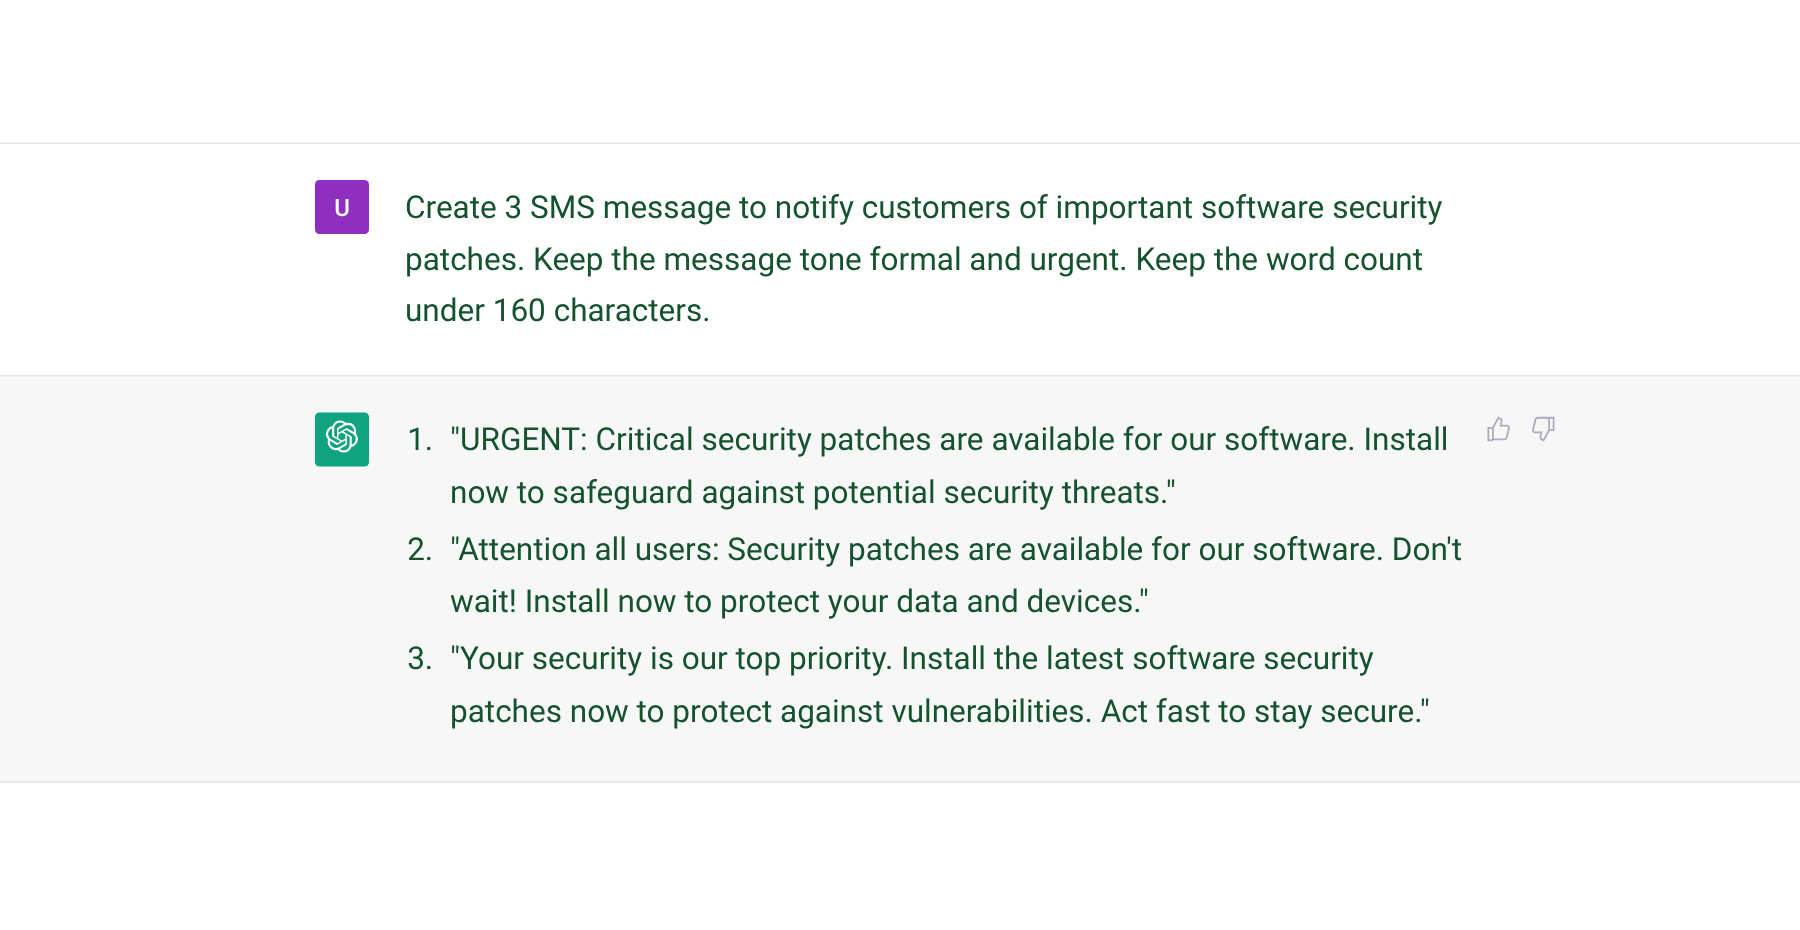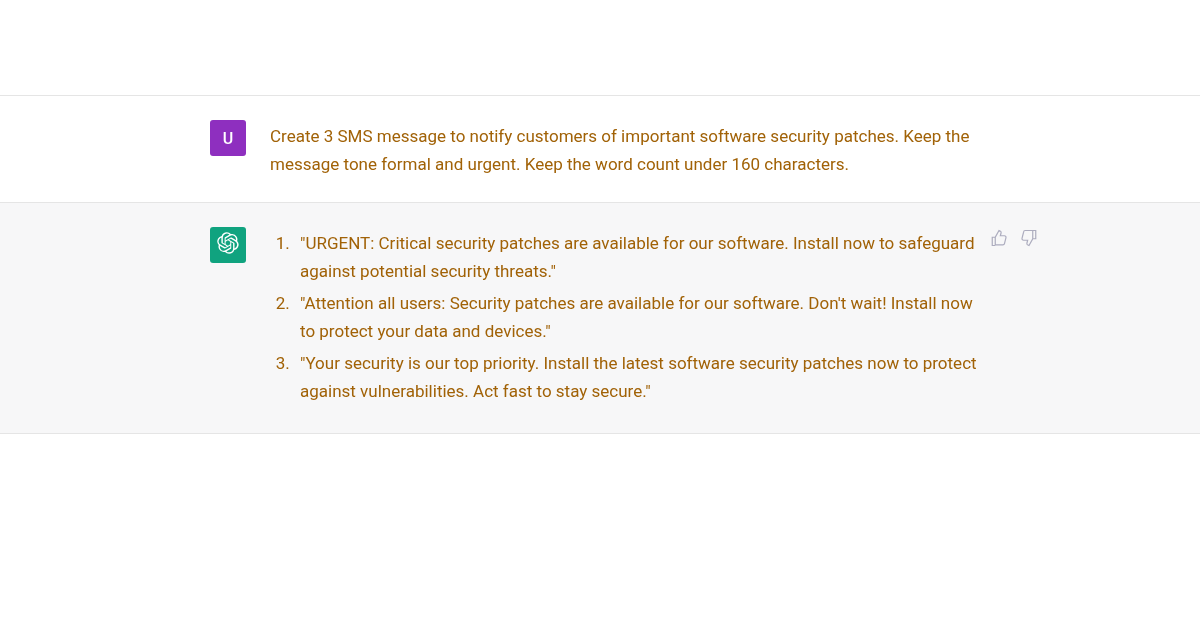--- a/index.html
+++ b/index.html
@@ -37,23 +37,23 @@
       justify-content: center;
       font-size: 16px;
       font-weight: 500;
       color: #fff;
     }
     .avatar.user-av { background: #8e2fbf; }
     .avatar.bot-av { background: #10a37f; }
     .avatar.bot-av svg { width: 22px; height: 22px; }
     .content {
       flex: 1;
-      font-size: 17px;
+      font-size: 21px;
       line-height: 1.65;
-      color: #a16207;
+      color: #14532d;
       padding-top: 2px;
     }
     .content ol {
       padding-left: 24px;
     }
     .content ol li {
       margin-bottom: 4px;
       padding-left: 6px;
     }
     .feedback {

